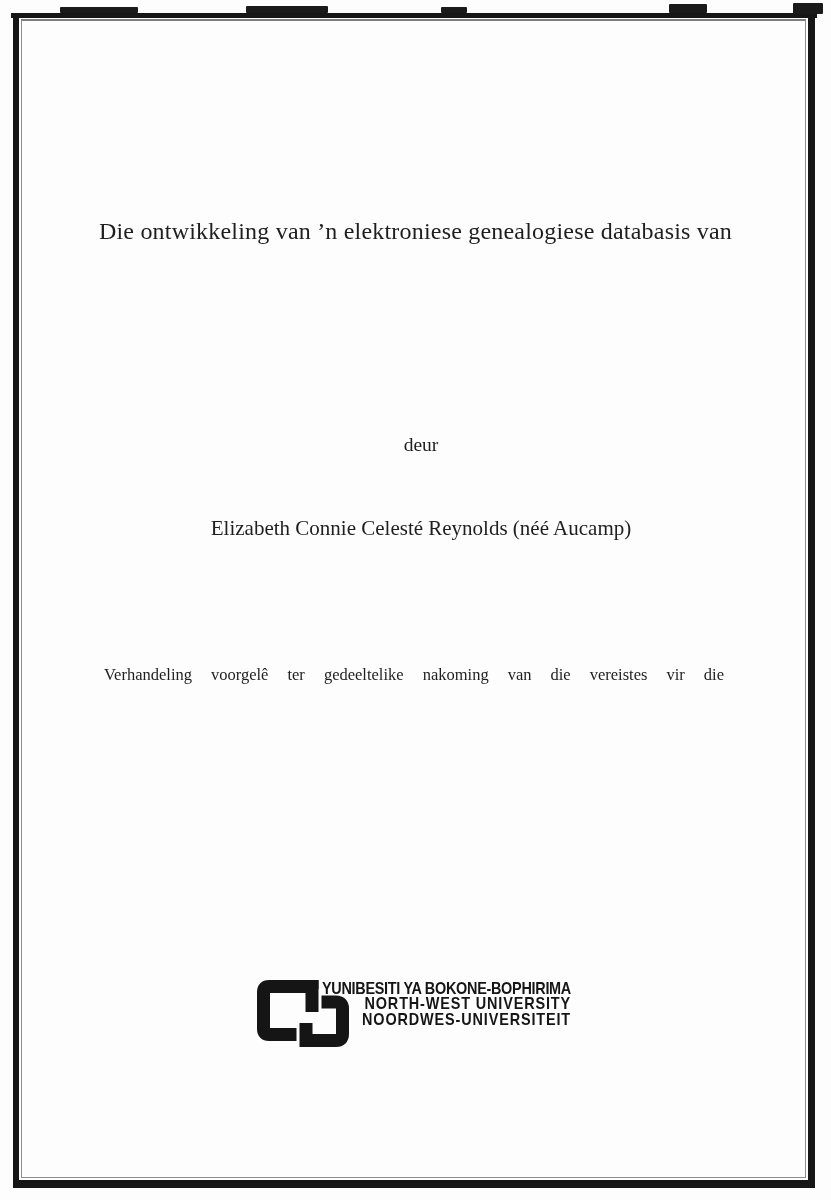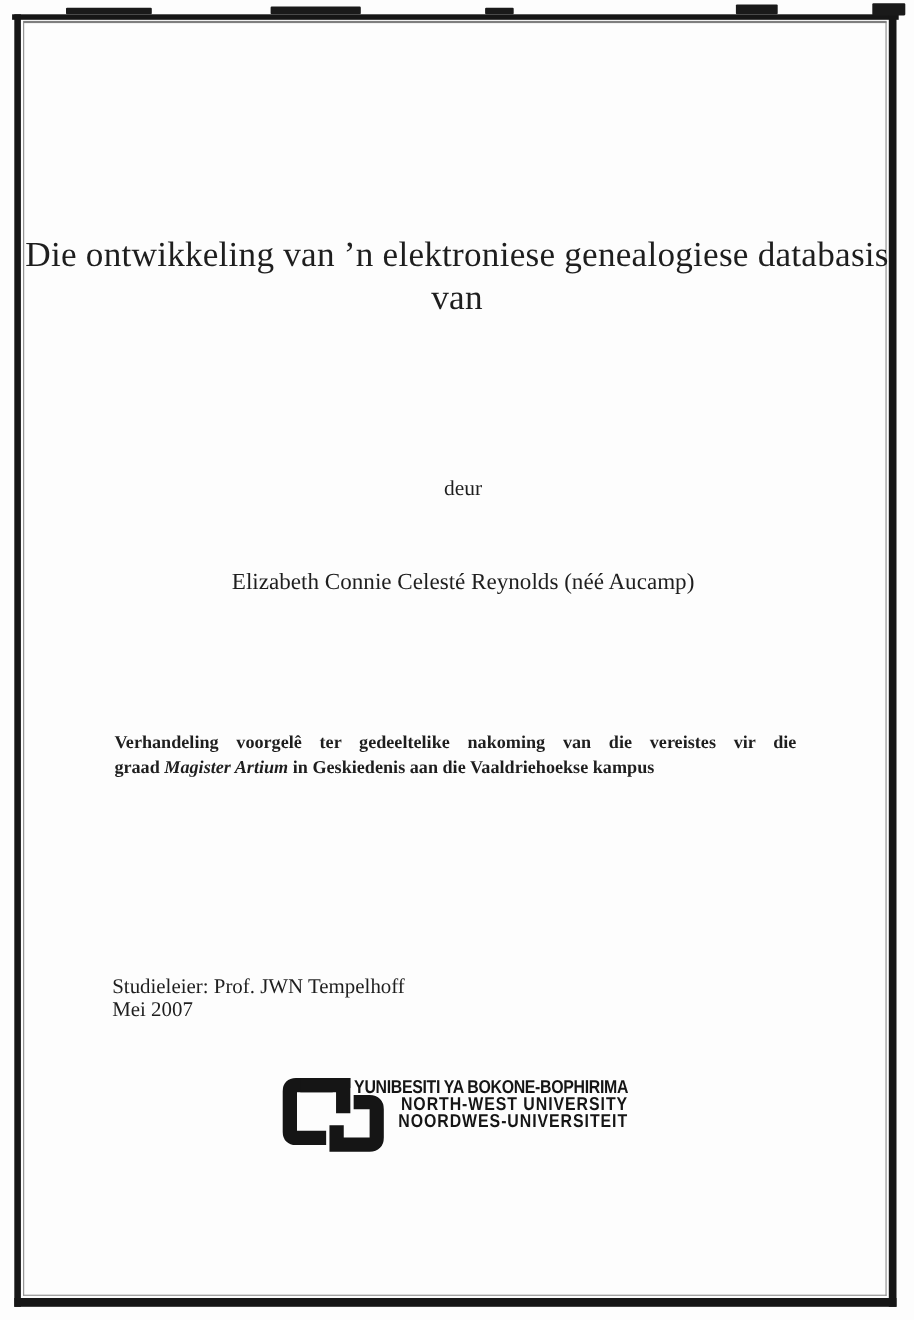--- a/index.html
+++ b/index.html
@@ -31,36 +31,36 @@
   .s1 { left: 60px;  top: 7px; width: 78px; height: 6px; }
   .s2 { left: 246px; top: 6px; width: 82px; height: 7px; }
   .s3 { left: 441px; top: 7px; width: 26px; height: 6px; }
   .s4 { left: 669px; top: 4px; width: 38px; height: 9px; }
   .s5 { left: 793px; top: 3px; width: 30px; height: 11px; }
 
   
   .title {
     left: 0; right: 0; top: 212px;
     text-align: center;
-    font-size: 32px; line-height: 38.5px;
+    font-size: 24px; line-height: 38.5px;
     letter-spacing: 0.2px;
   }
   .byline {
     left: 12px; width: 818px; top: 433px;
     text-align: center;
     font-size: 19.5px; line-height: 24px;
   }
   .author {
     left: 12px; width: 818px; top: 514px;
     text-align: center;
     font-size: 21px; line-height: 28px;
   }
   .statement {
     left: 104px; top: 663px; width: 620px;
-    font-size: 16.5px; line-height: 23.4px; font-weight: bold;
+    font-size: 16.5px; line-height: 23.4px;
   }
   .statement .just { text-align: justify; text-align-last: justify; }
   .em { font-style: italic; }
   .supervisor {
     left: 102px; top: 888px;
     font-size: 19px; line-height: 20.5px;
   }
 
   
   .logo-mark { left: 253px; top: 979px; width: 96px; height: 70px; }
@@ -98,27 +98,22 @@
   <div class="abs title">
     <div>Die ontwikkeling van ’n elektroniese genealogiese databasis van</div>
   </div>
 
   <div class="abs author">Elizabeth Connie Celesté Reynolds (néé Aucamp)</div>
 
   <div class="abs byline">deur</div>
 
   <div class="abs statement">
     <div class="just">Verhandeling voorgelê ter gedeeltelike nakoming van die vereistes vir die</div>
-    <div><span>graad </span><span class="em">Magister Artium</span><span> in Geskiedenis aan die Vaaldriehoekse kampus</span></div>
   </div>
 
-  <div class="abs supervisor">
-    <div>Studieleier: Prof. JWN Tempelhoff</div>
-    <div>Mei 2007</div>
-  </div>
 
   <svg class="abs logo-mark" viewBox="0 0 96 70" xmlns="http://www.w3.org/2000/svg" aria-hidden="true">
 
     <path d="M59,33 V7.5 H16 Q10.5,7.5 10.5,13 V50 Q10.5,55.5 16,55.5 H49" fill="none" stroke="#151515" stroke-width="13"></path>
 
     <path d="M53,44 V61.5 H83 Q89.5,61.5 89.5,55 V29.5 Q89.5,23 83,23 H52" fill="none" stroke="#fdfdfd" stroke-width="19"></path>
     <path d="M53,44 V61.5 H83 Q89.5,61.5 89.5,55 V29.5 Q89.5,23 83,23 H52" fill="none" stroke="#151515" stroke-width="13"></path>
 
     <path d="M59,36 V10" fill="none" stroke="#fdfdfd" stroke-width="19"></path>
     <path d="M59,33 V7.5 H20" fill="none" stroke="#151515" stroke-width="13"></path>

